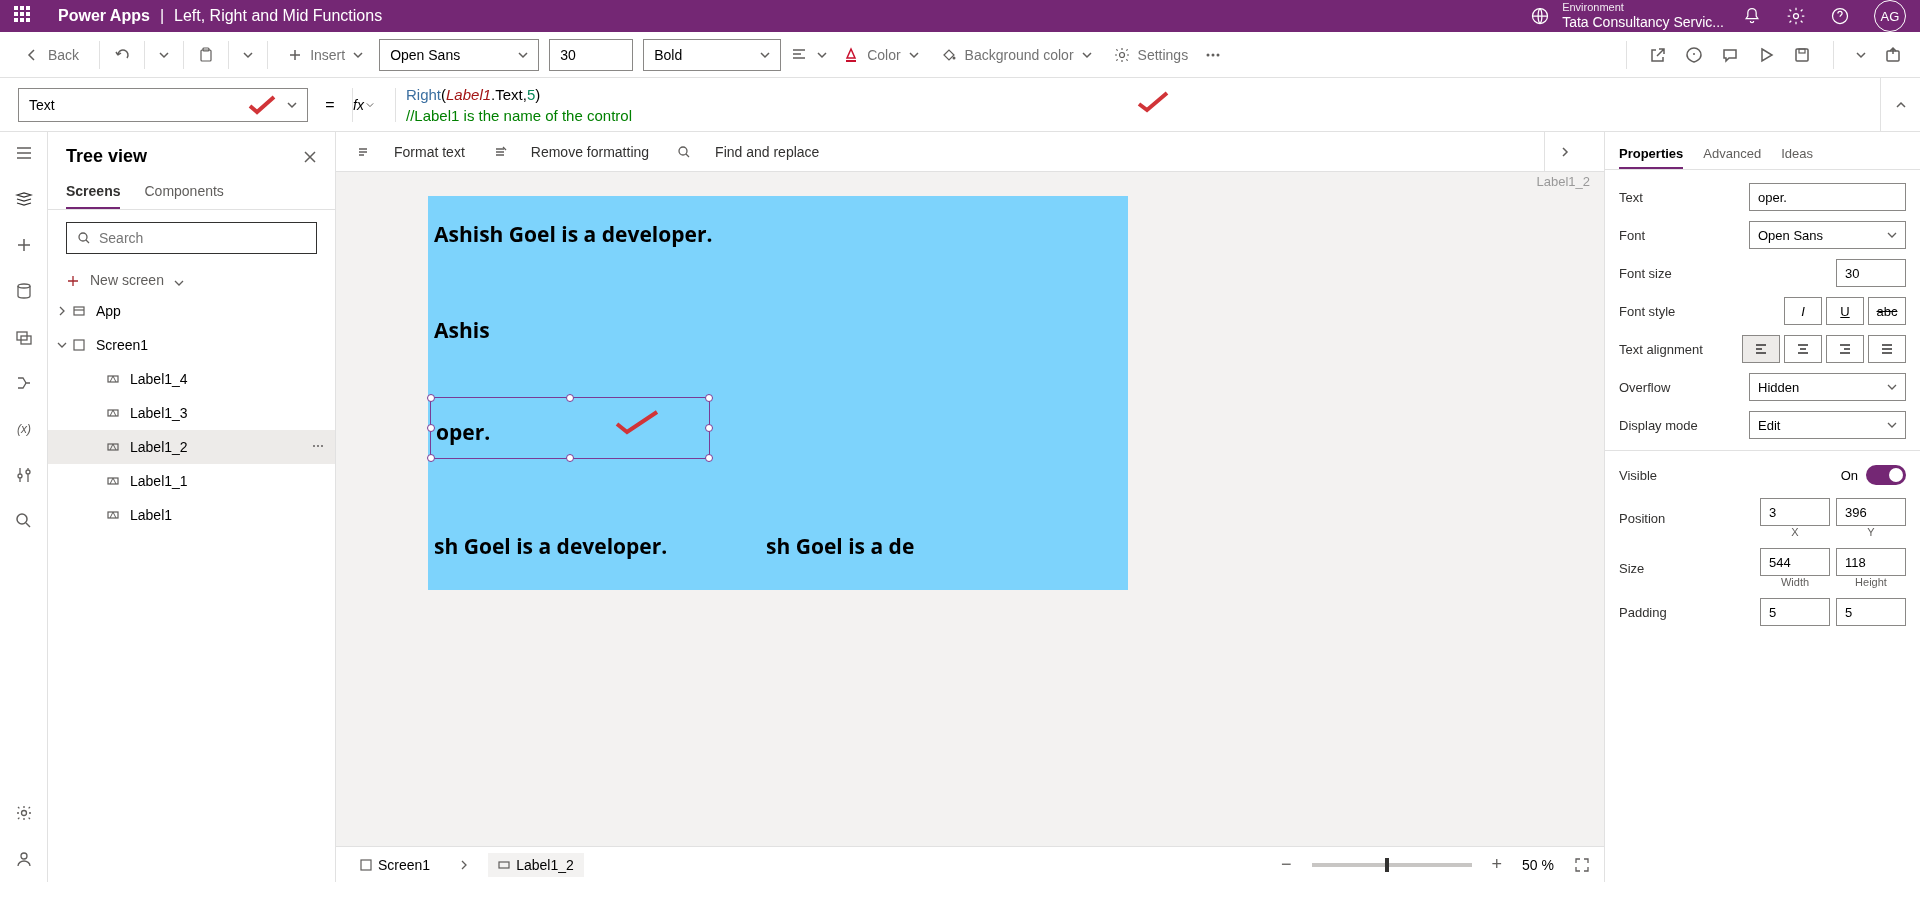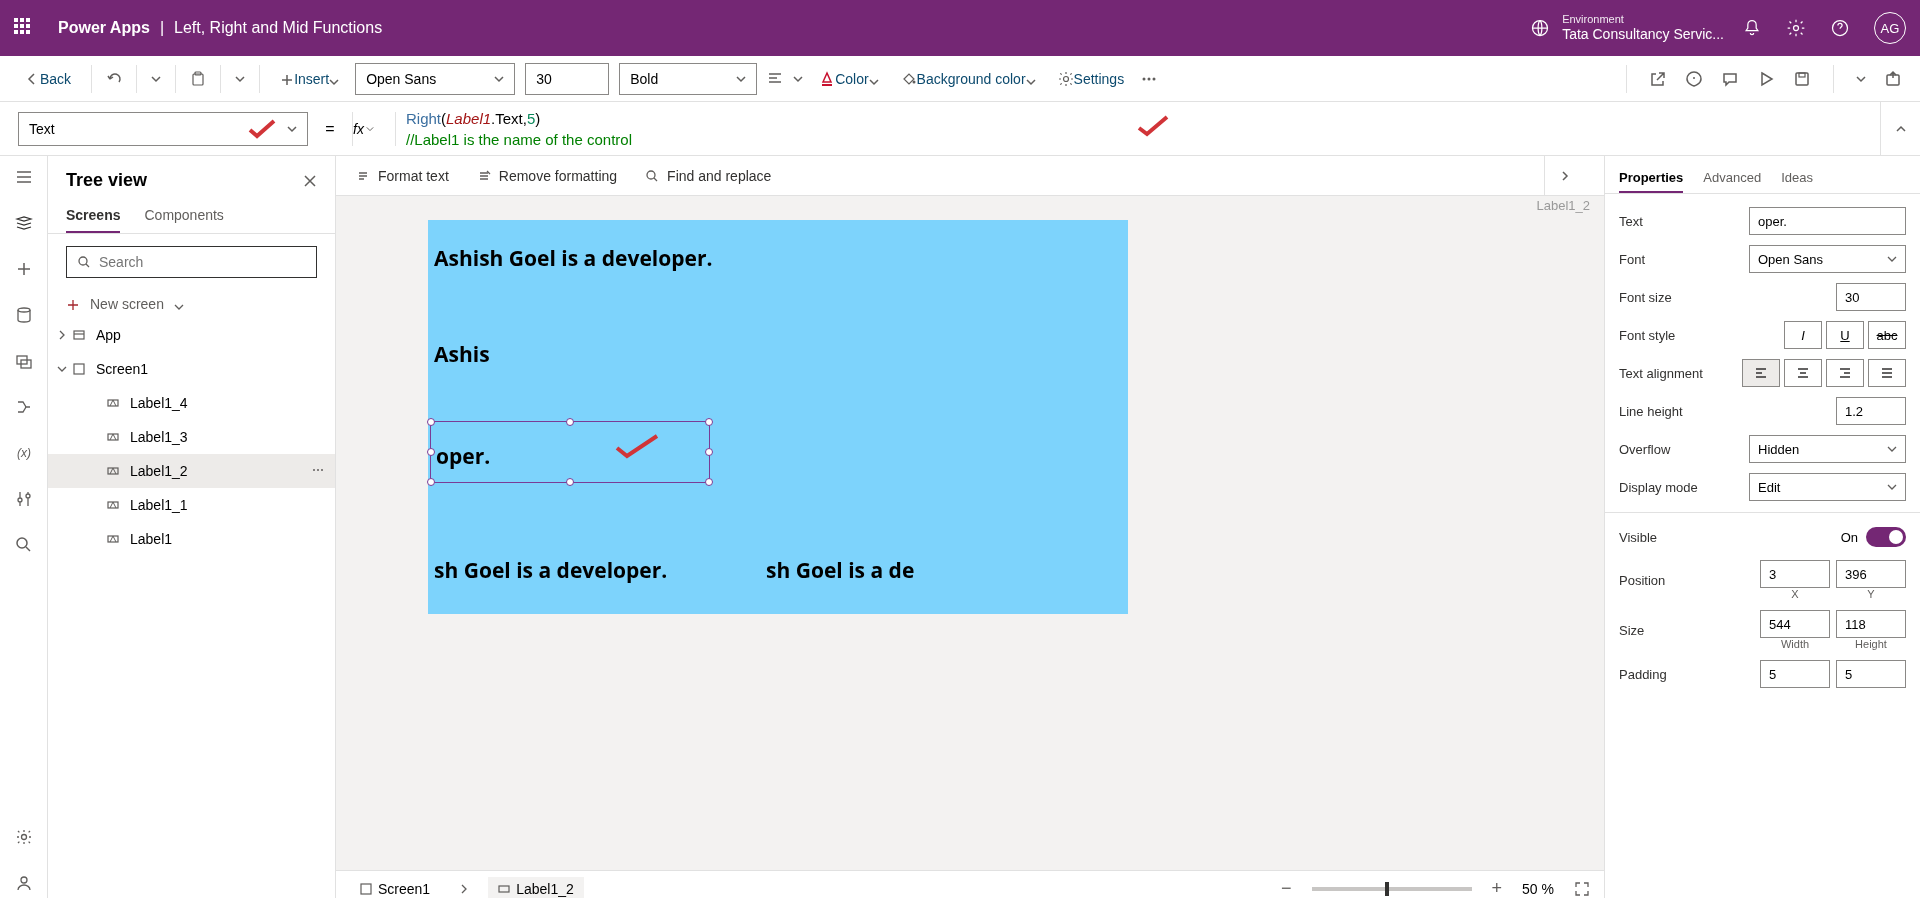--- a/index.html
+++ b/index.html
@@ -1,37 +1,37 @@
 <!DOCTYPE html>
 <html><head>
 <meta charset="utf-8">
 <style>
 * { box-sizing: border-box; margin: 0; padding: 0; font-family: 'Segoe UI', sans-serif; }
 body { width: 1920px; height: 898px; overflow: hidden; background: #fff; }
 
 
-.header { height: 56px; background: #742774; display: flex; align-items: center; padding: 0 14px; color: #fff; }
+.header { height: 32px; background: #742774; display: flex; align-items: center; padding: 0 14px; color: #fff; }
 .waffle { width: 20px; height: 20px; margin-right: 24px; }
 .waffle-grid { display: grid; grid-template-columns: repeat(3,4px); grid-template-rows: repeat(3,4px); gap: 2px; }
 .waffle-grid span { background: #fff; }
 .app-title { font-size: 16px; font-weight: 600; }
 .app-sep { margin: 0 10px; font-weight: 300; }
 .app-name { font-size: 16px; font-weight: 400; }
 .header-spacer { flex: 1; }
 .env { display: flex; align-items: center; gap: 12px; margin-right: 18px; }
 .env-text { font-size: 11px; line-height: 1.2; }
 .env-label { font-size: 11px; opacity: .9; }
 .env-name { font-size: 14px; }
 .header-icons { display: flex; align-items: center; gap: 24px; }
 .header-icons svg, .header-icons .avatar { width: 20px; height: 20px; }
 .avatar { width: 32px !important; height: 32px !important; border-radius: 50%; border: 1px solid #fff; display: flex; align-items: center; justify-content: center; font-size: 13px; }
 
 
 .toolbar { height: 46px; border-bottom: 1px solid #e1e1e1; display: flex; align-items: center; padding: 0 18px; gap: 10px; }
-.tb-btn { display: flex; align-items: flex-end; padding: 4px 6px; font-size: 14px; color: #0c4a6e; cursor: pointer; }
+.tb-btn { display: flex; align-items: center; gap: 8px; padding: 4px 6px; font-size: 14px; color: #737373; cursor: pointer; }
 .tb-sep { width: 1px; height: 28px; background: #e1e1e1; margin: 0 4px; }
 .tb-dd { width: 160px; height: 32px; border: 1px solid #8a8886; display: flex; align-items: center; justify-content: space-between; padding: 0 10px; font-size: 14px; }
 .tb-dd.small { width: 84px; }
 .tb-dd.med { width: 138px; }
 .tb-spacer { flex: 1; }
 .tb-right { display: flex; align-items: center; gap: 18px; }
 
 
 .prop-row { height: 54px; display: flex; align-items: center; border-bottom: 1px solid #e1e1e1; }
 .prop-selector { width: 290px; height: 34px; margin-left: 18px; border: 1px solid #8a8886; display: flex; align-items: center; padding: 0 10px; font-size: 14px; position: relative; }
@@ -68,21 +68,21 @@
 .tree-item.selected { background: #edebe9; }
 .tree-item .chev { width: 16px; display: flex; justify-content: center; }
 .tree-item .icon { width: 18px; display: flex; justify-content: center; margin-right: 8px; }
 .tree-item .dots { margin-left: auto; }
 .indent-0 { padding-left: 6px; }
 .indent-2 { padding-left: 56px; }
 
 
 .canvas-area { flex: 1; display: flex; flex-direction: column; background: #f3f2f1; }
 .canvas-toolbar { height: 40px; background: #fff; border-bottom: 1px solid #e1e1e1; display: flex; align-items: center; padding: 0 20px; gap: 28px; }
-.ct-item { display: flex; align-items: center; gap: 8px; font-size: 14px; color: #323130; }
+.ct-item { display: flex; align-items: center; gap: 24px; font-size: 14px; color: #323130; }
 .canvas-toolbar-right { width: 40px; border-left: 1px solid #e1e1e1; height: 40px; display: flex; align-items: center; justify-content: center; margin-left: auto; }
 .canvas-viewport { flex: 1; position: relative; overflow: hidden; }
 .canvas-screen { position: absolute; left: 92px; top: 24px; width: 700px; height: 394px; background: #7dd3fc; }
 .cs-text { position: absolute; font-weight: 700; font-family: 'Open Sans', 'Segoe UI', sans-serif; }
 .cs-sel { position: absolute; border: 1px solid #7a3b96; }
 .cs-handle { position: absolute; width: 8px; height: 8px; background: #fff; border: 1px solid #7a3b96; border-radius: 50%; transform: translate(-50%,-50%); }
 .canvas-footer { height: 36px; background: #fff; border-top: 1px solid #e1e1e1; display: flex; align-items: center; padding: 0 14px; gap: 20px; font-size: 14px; }
 .cf-crumb { display: flex; align-items: center; gap: 6px; padding: 4px 10px; }
 .cf-crumb.active { background: #f3f2f1; }
 .cf-spacer { flex: 1; }
@@ -602,24 +602,20 @@
               </svg>
             </div>
         <div class="rp-iconbtn">
               <svg width="14" height="14" viewBox="0 0 14 14">
                 <path d="M2 3h10M2 7h10M2 11h10" stroke="#323130" stroke-width="1.3"></path>
               </svg>
             </div>
       </div>
         </div>
       <div class="rp-row">
-          <div class="rp-label">Line height</div>
-          <div class="rp-ctrl" style="text-align:right"><input class="rp-input-sm" value="1.2" style=""></div>
-        </div>
-      <div class="rp-row">
           <div class="rp-label">Overflow</div>
           <div class="rp-ctrl">
             <div class="rp-select">
               <span>Hidden</span>
               <svg width="10" height="10" viewBox="0 0 10 10">
                 <path d="M1 3l4 4 4-4" fill="none" stroke="#605e5c" stroke-width="1.3"></path>
               </svg>
             </div>
           </div>
         </div>

